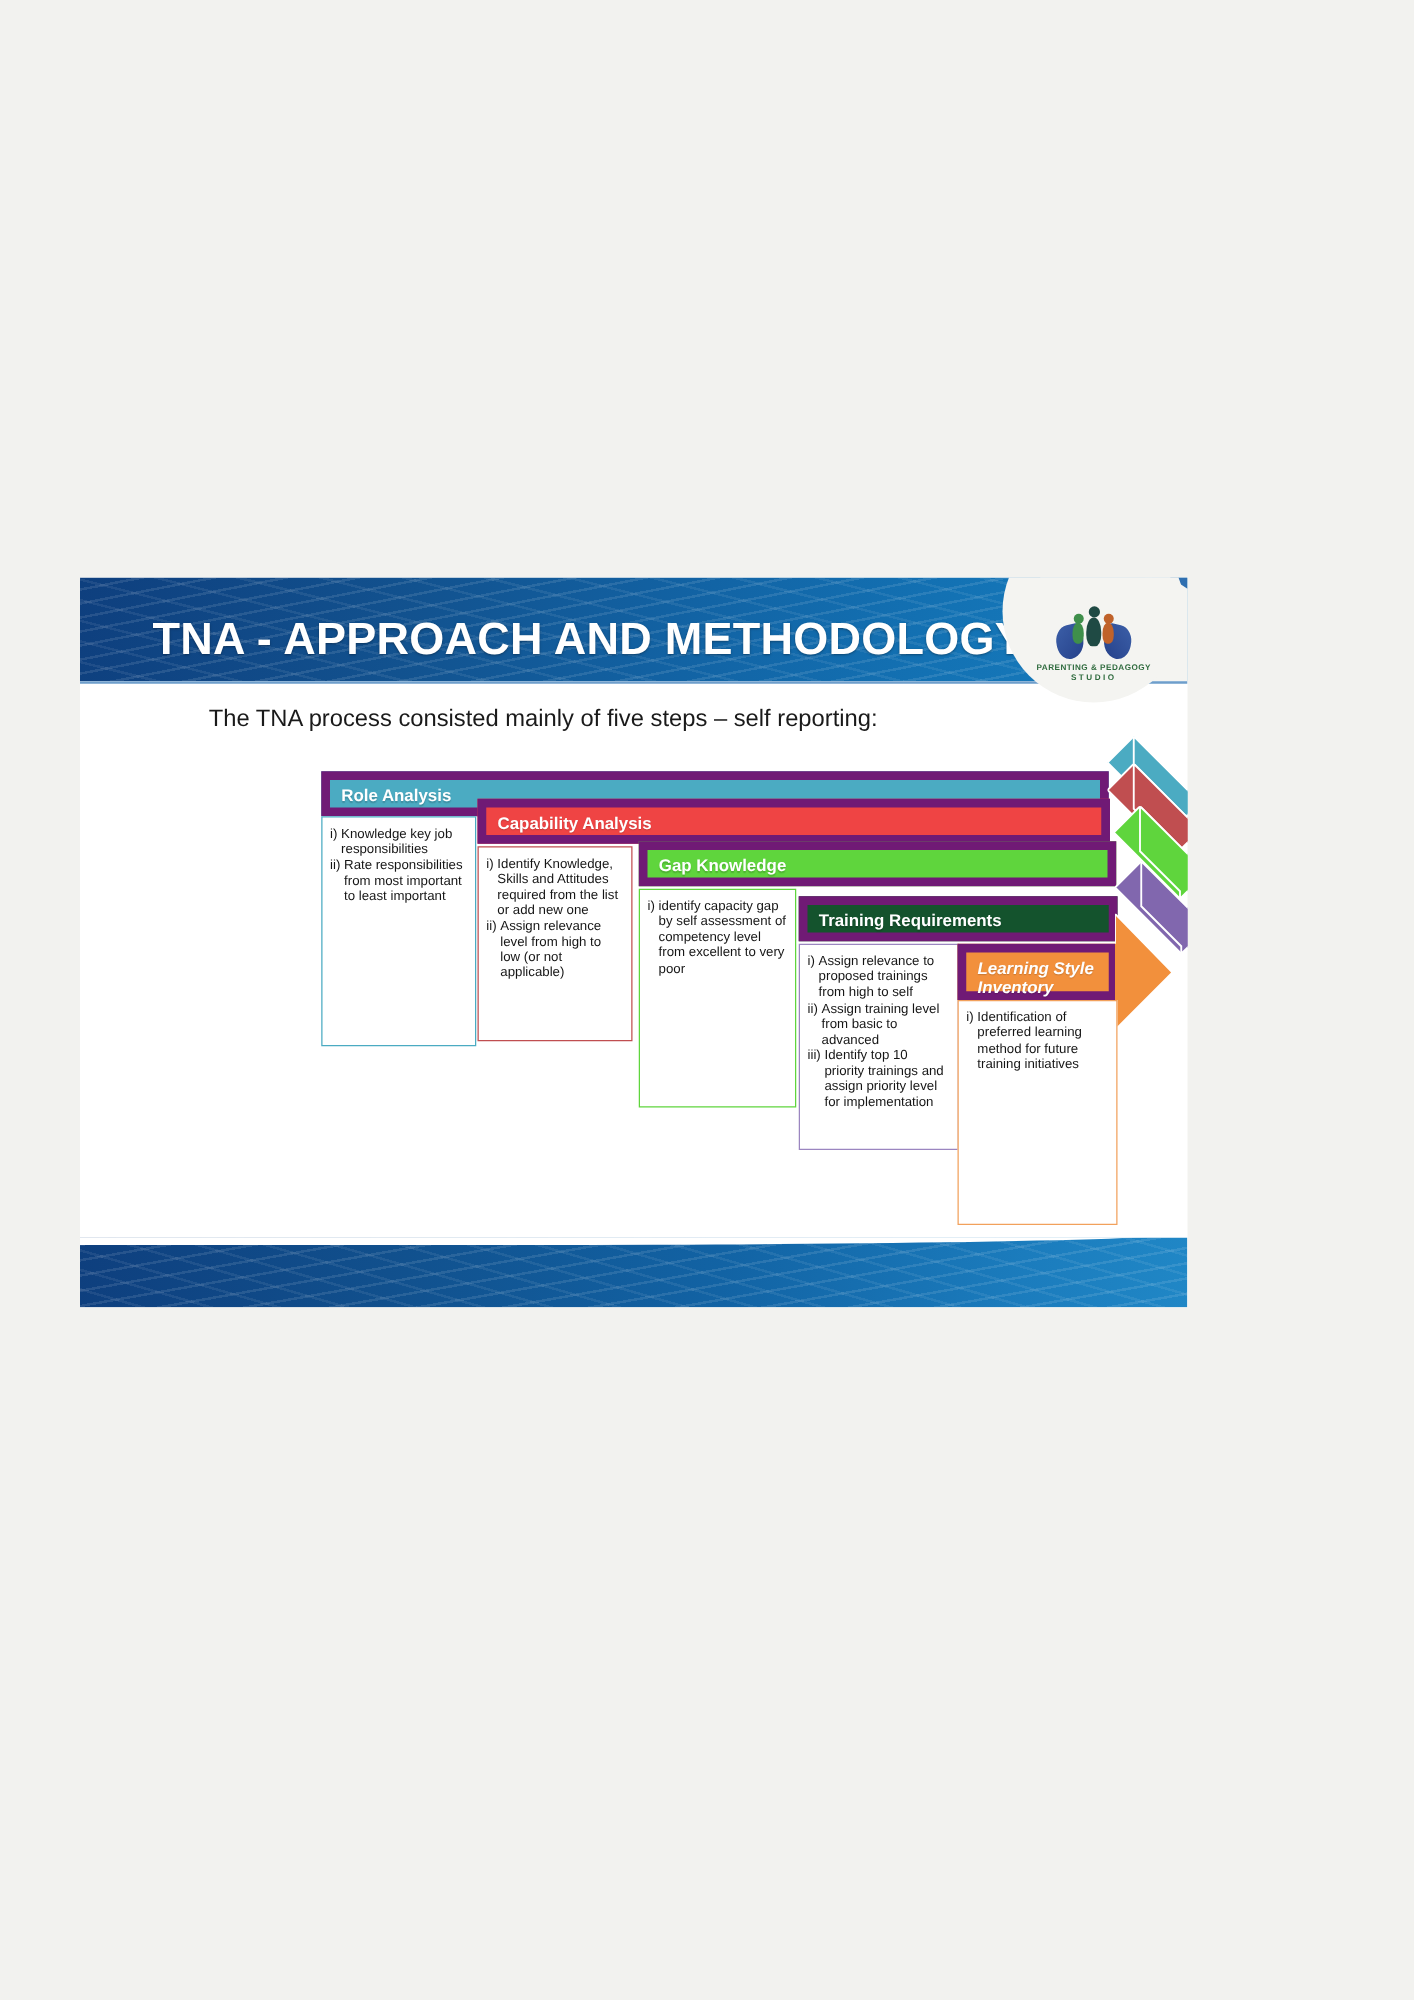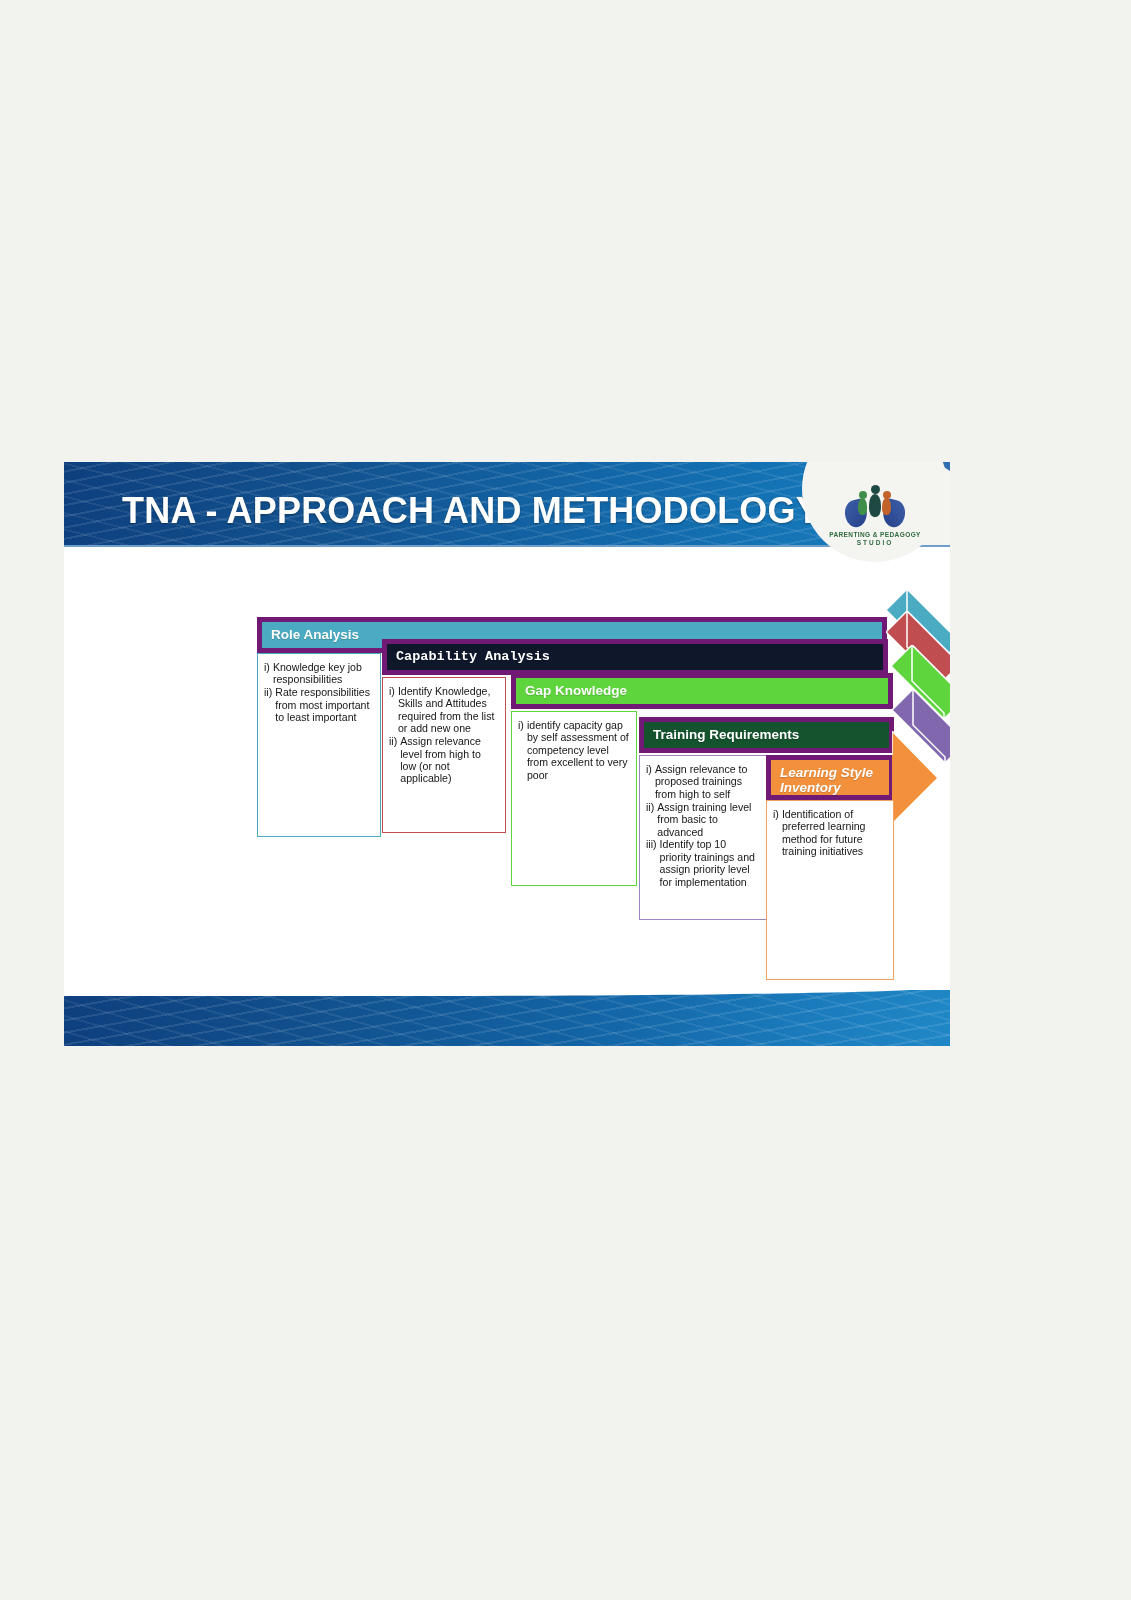--- a/index.html
+++ b/index.html
@@ -160,21 +160,21 @@
   .steps { position: absolute; inset: 0; }
 
   .step { position: absolute; }
 
   .banner {
     position: absolute;
     left: 0;
     top: 0;
     height: 36px;
     box-sizing: border-box;
-    border: 5px solid #701a75;
+    border: 7px solid #701a75;
   }
   .banner-label {
     position: absolute;
     left: 9px;
     top: 5px;
     color: #ffffff;
     font-size: 13.5px;
     font-weight: bold;
     line-height: 15px;
     white-space: pre-line;
@@ -266,20 +266,21 @@
       <div class="head" style="left:13px; top:7px;   width:8px;  height:8px;  background:#3f8f4b;"></div>
       <div class="fig" style="left:23px; top:10px;  width:12px; height:23px; background:#1f4a44;"></div>
       <div class="head" style="left:25px; top:1px;   width:9px;  height:9px;  background:#1f4a44;"></div>
       <div class="fig" style="left:36px; top:14px;  width:9px;  height:17px; background:#c0622a;"></div>
       <div class="head" style="left:37px; top:7px;   width:8px;  height:8px;  background:#c0622a;"></div>
     </div>
     <div class="logo-text1">PARENTING &amp; PEDAGOGY</div>
     <div class="logo-text2">STUDIO</div>
   </div>
 
+  <div class="subtitle">The TNA process consisted mainly of five steps – self reporting:</div>
 
   <div class="steps">
 
     <div class="step" id="step-0" style="left:193px; top:155px;">
       <div class="banner" style="width:630px; background:#4BABC2;">
         <div class="banner-label">Role Analysis</div>
       </div>
       <svg class="arrow" style="left:629px; top:-28px;" width="76" height="95" viewBox="0 0 76 95">
         <polygon points="21,0 74,53 53,74 0,21" fill="#4BABC2" stroke="#ffffff" stroke-width="1.5"></polygon>
         <polygon points="21,0 21,36 53,68 53,74 74,53" fill="#4BABC2" stroke="#ffffff" stroke-width="1.5"></polygon>
@@ -292,21 +293,21 @@
             </li>
           <li>
               <span class="num">ii)</span>
               <span class="txt">Rate responsibilities from most important to least important</span>
             </li>
         </ul>
       </div>
     </div>
 
     <div class="step" id="step-1" style="left:318px; top:177px;">
-      <div class="banner" style="width:506px; background:#0f172a;font-family:Liberation Mono, monospace;">
+      <div class="banner" style="width:506px; background:#ef4444;">
         <div class="banner-label">Capability Analysis</div>
       </div>
       <svg class="arrow" style="left:504px; top:-28px;" width="76" height="95" viewBox="0 0 76 95">
         <polygon points="21,0 74,53 53,74 0,21" fill="#C04E50" stroke="#ffffff" stroke-width="1.5"></polygon>
         <polygon points="21,0 21,36 53,68 53,74 74,53" fill="#C04E50" stroke="#ffffff" stroke-width="1.5"></polygon>
       </svg>
       <div class="body-box" style="top:38px; width:124px; height:156px; border-color:#C04E50;">
         <ul class="body-list">
           <li>
               <span class="num">i)</span>

